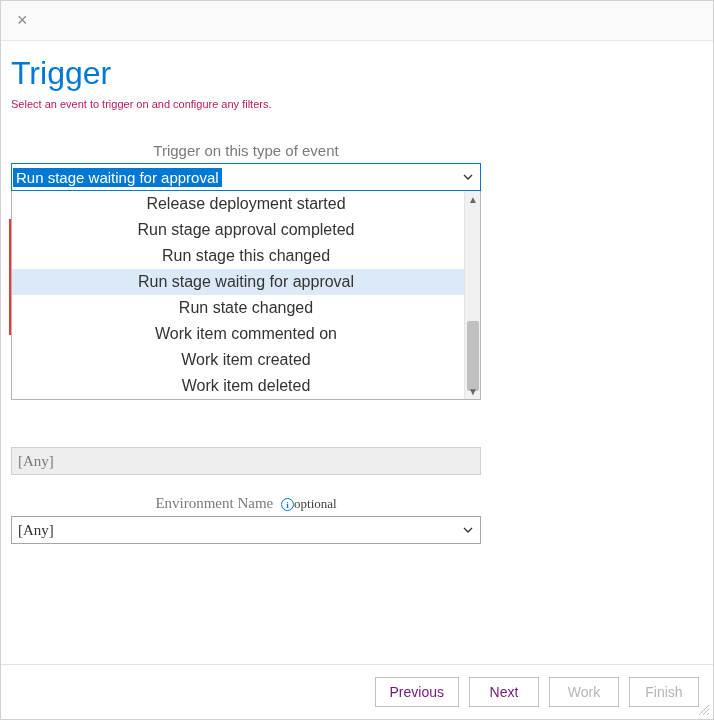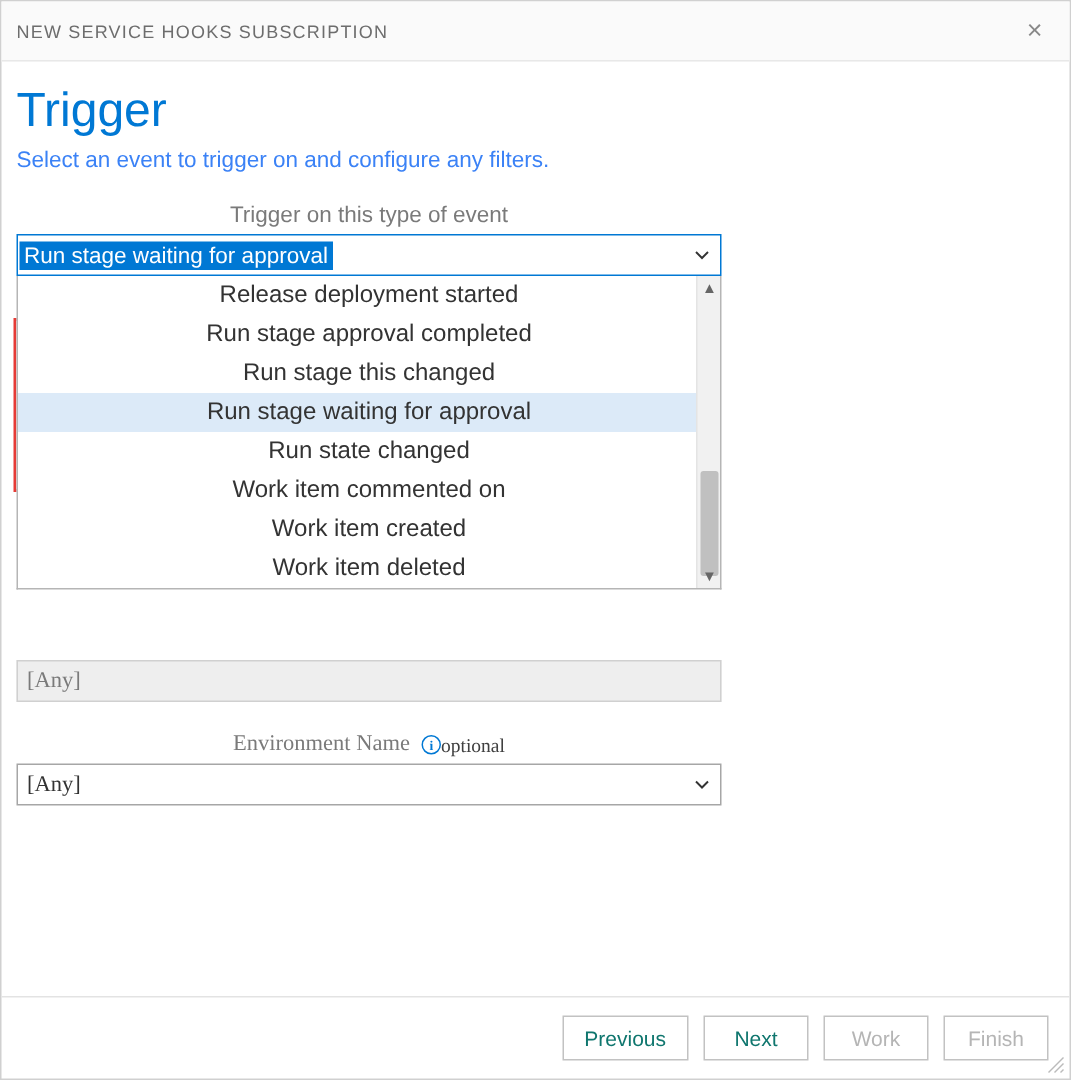--- a/index.html
+++ b/index.html
@@ -40,23 +40,23 @@
     overflow: hidden;
     position: relative;
   }
   .page-title {
     font-size: 32px;
     font-weight: 300;
     color: #0078d4;
     margin: 0 0 6px 0;
   }
   .subtitle {
-    font-size: 15px;
-    color: #3b82f6;
-    margin-bottom: 20px;
+    font-size: 11px;
+    color: #be185d;
+    margin-bottom: 32px;
   }
   .field-label {
     font-size: 15px;
     color: #7a7a7a;
     margin-bottom: 4px;
     display: flex;
     align-items: center;
     justify-content: center;
     width: 470px;
   }
@@ -164,21 +164,21 @@
     padding: 12px 14px;
     display: flex;
     justify-content: flex-end;
     gap: 10px;
   }
   .btn {
     min-width: 70px; height: 30px;
     border: 1px solid #c2c2c2;
     background: #fff;
     font-size: 14px;
-    color: #0f766e;
+    color: #701a75;
     display: inline-flex; align-items: center; justify-content: center;
     padding: 0 14px;
     cursor: pointer;
   }
   .btn.disabled {
     color: #b5b5b5;
     cursor: default;
   }
   .resize-grip {
     position: absolute;
@@ -190,21 +190,20 @@
     margin-top: 256px;
     font-family: Liberation Serif, serif;
   }
 </style>
 </head>
 <body>
 
 <div class="window">
 
   <div class="titlebar">
-    <span class="titlebar-text">NEW SERVICE HOOKS SUBSCRIPTION</span>
     <span class="close-x">×</span>
   </div>
 
   <div class="body">
     <h1 class="page-title">Trigger</h1>
     <div class="subtitle">Select an event to trigger on and configure any filters.</div>
 
     <div class="field-label" style="width:470px;">
       <span>Trigger on this type of event</span>
     </div>

